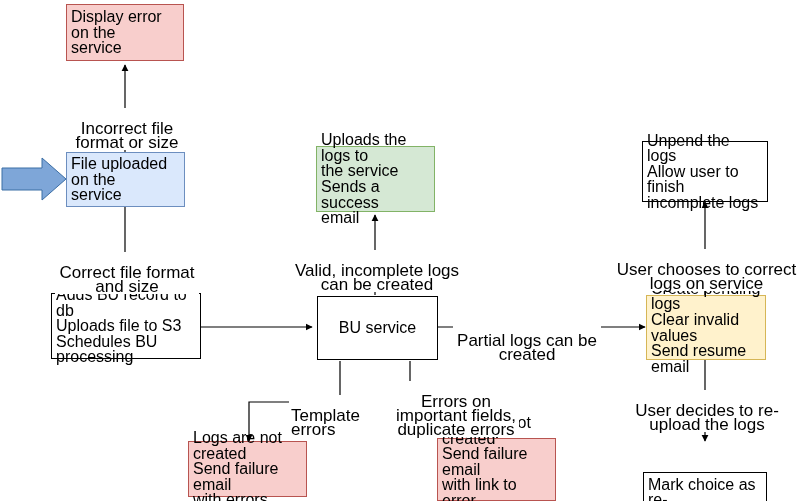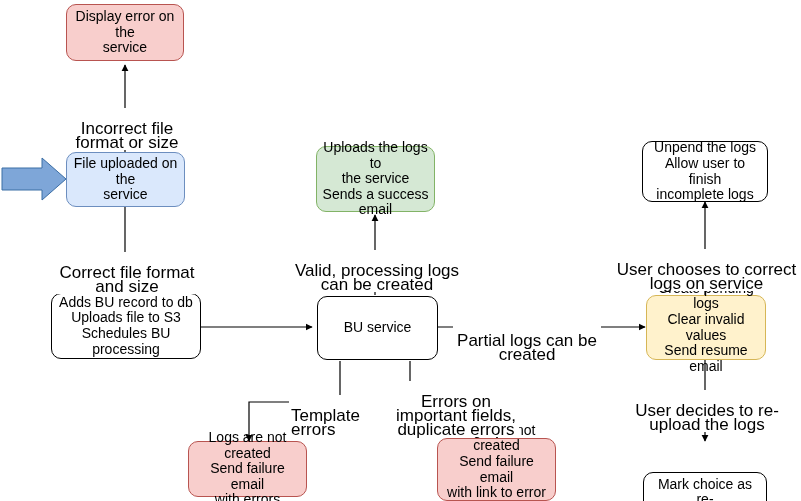--- a/index.html
+++ b/index.html
@@ -20,26 +20,26 @@
     left: 0;
     top: 0;
     width: 801px;
     height: 501px;
     pointer-events: none;
   }
   .node {
     position: absolute;
     box-sizing: border-box;
     border: 1px solid #000000;
-    border-radius: 10px;
+    border-radius: 0;
     display: flex;
     align-items: center;
     justify-content: center;
-    text-align: center;
-    font-size: 14px;
+    text-align: left;
+    font-size: 16px;
     line-height: 15.6px;
     color: #000000;
     white-space: pre-line;
     padding: 2px 4px;
   }
   .node.pink   { background: #f8cecc; border-color: #b85450; }
   .node.blue   { background: #dae8fc; border-color: #6c8ebf; }
   .node.green  { background: #d5e8d4; border-color: #82b366; }
   .node.yellow { background: #fff2cc; border-color: #d6b656; }
   .node.plain  { background: #ffffff; border-color: #000000; }
@@ -150,21 +150,21 @@
 
   <div class="edge-label" style="left:55px; top:108px; width:140px;">
     <span>Incorrect file format or size</span>
   </div>
 
   <div class="edge-label" style="left:55px; top:252px; width:140px;">
     <span>Correct file format and size</span>
   </div>
 
   <div class="edge-label" style="left:281px; top:250px; width:188px;">
-    <span>Valid, processing logs can be created</span>
+    <span>Valid, incomplete logs can be created</span>
   </div>
 
   <div class="edge-label" style="left:289px; top:395px; width:84px; text-align:left;">
     <span>Template errors</span>
   </div>
 
   <div class="edge-label" style="left:393px; top:381px; width:122px;">
     <span>Errors on important fields,
 duplicate errors</span>
   </div>

